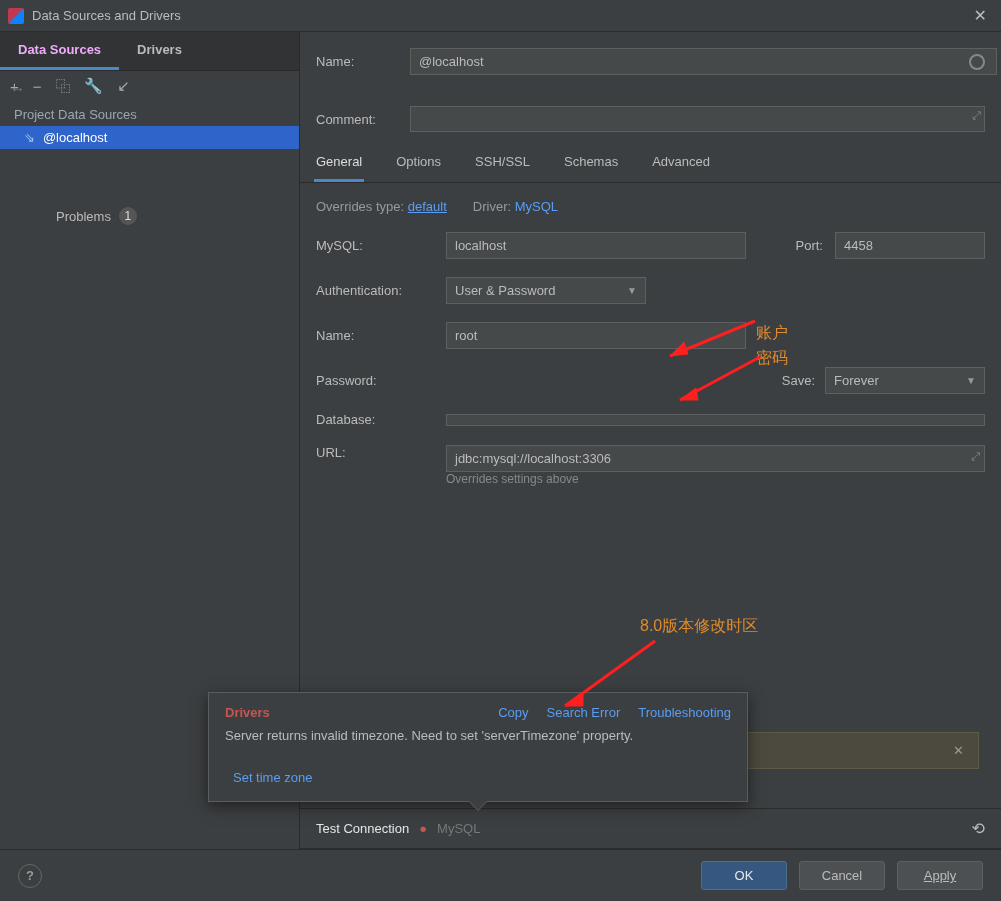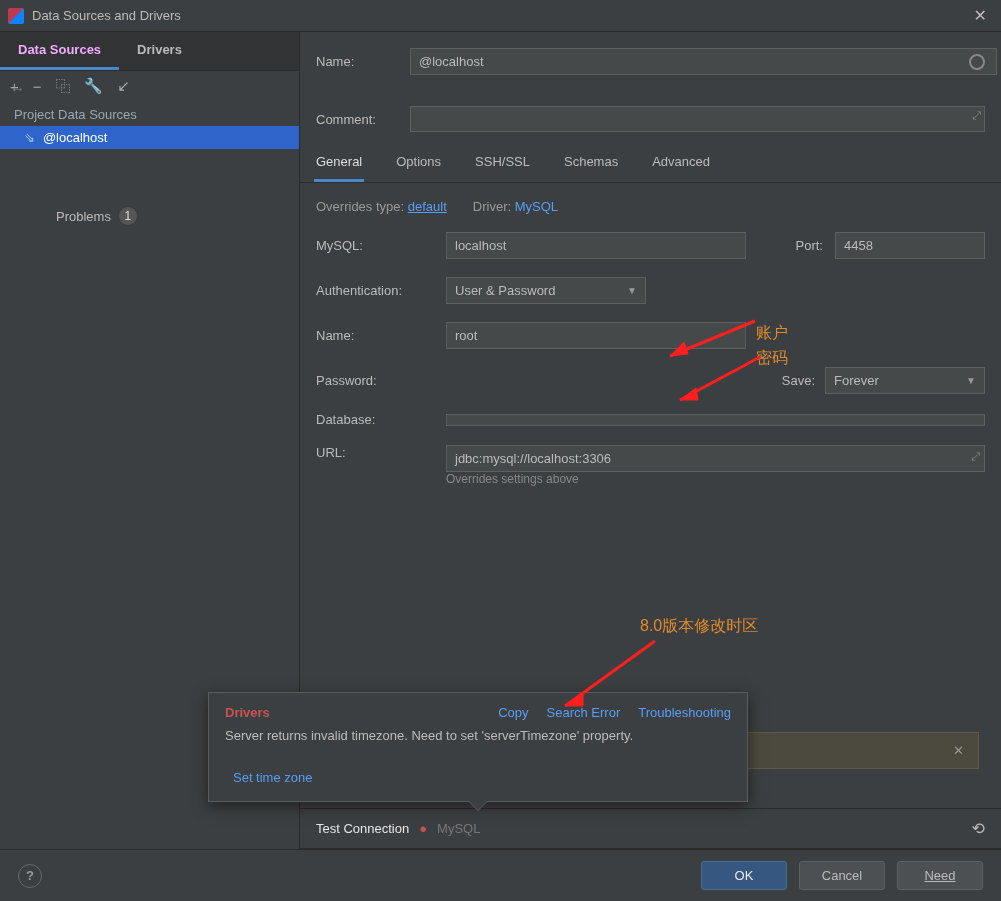--- a/index.html
+++ b/index.html
@@ -391,21 +391,21 @@
       <span class="reset">⟲</span>
     </div>
   </div>
 </div>
 
 <div class="footer">
   <div class="help">?</div>
   <div class="fspacer"></div>
   <div class="btn primary">OK</div>
   <div class="btn">Cancel</div>
-  <div class="btn apply">Need</div>
+  <div class="btn apply">Apply</div>
 </div>
 
 <div class="popup">
   <div class="hdr">
     <span class="failed">Drivers</span>
     <span class="hspacer"></span>
     <span class="plink">Copy</span>
     <span class="plink">Search Error</span>
     <span class="plink">Troubleshooting</span>
   </div>

